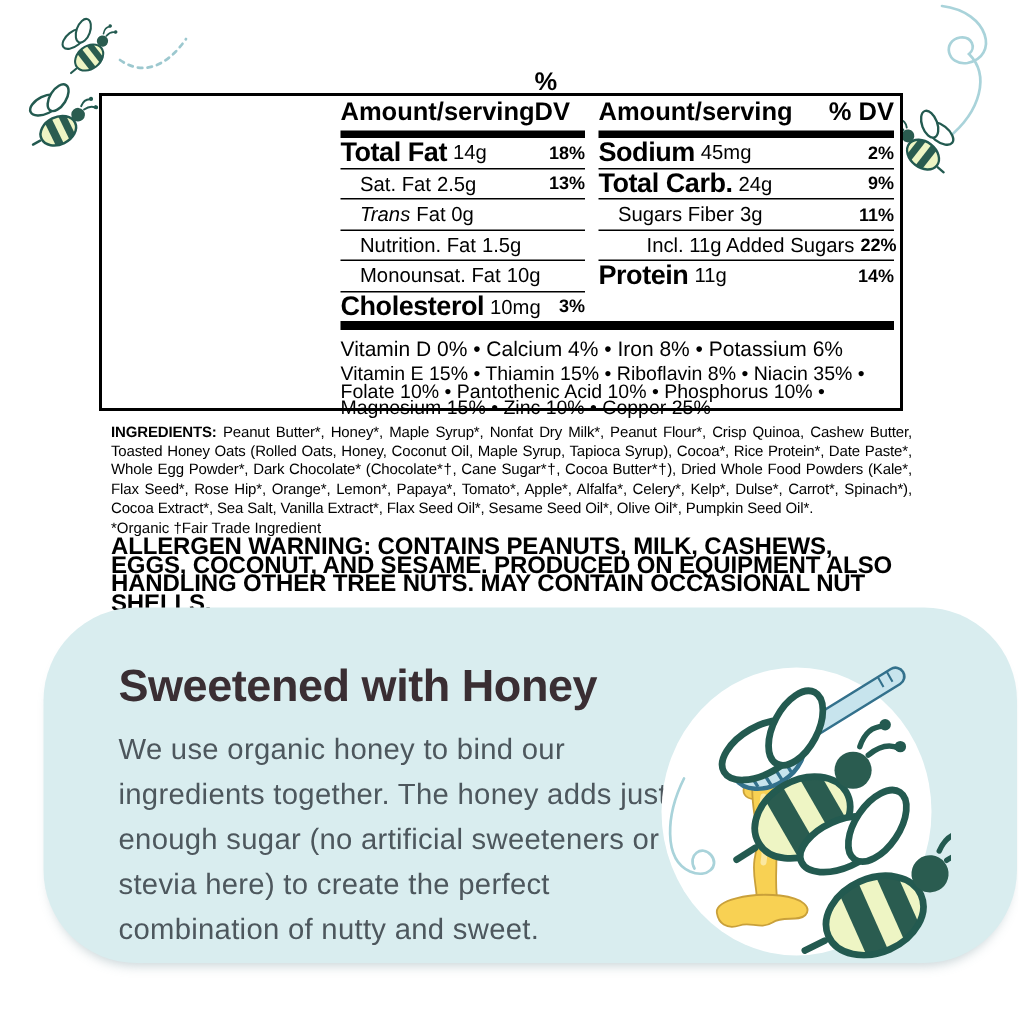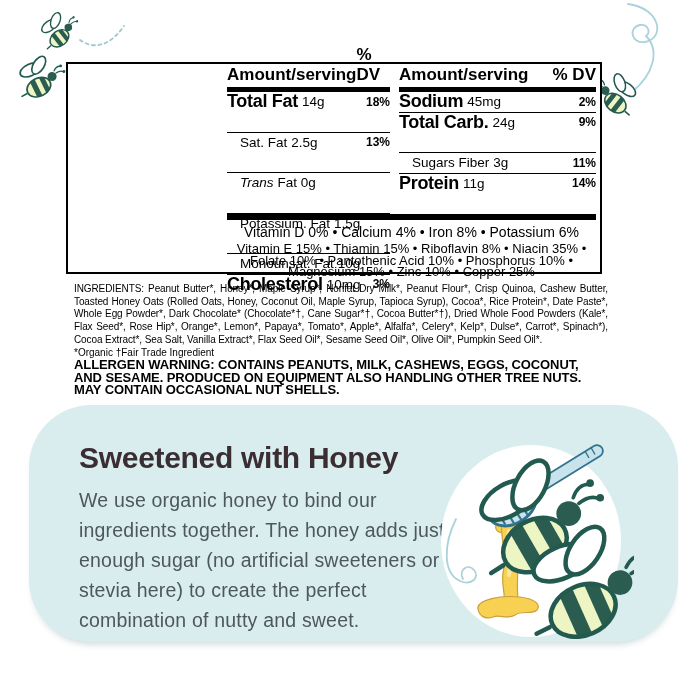--- a/index.html
+++ b/index.html
@@ -29,36 +29,36 @@
   .nf-col{position:absolute;top:5px;}
   .nf-col1{left:159px;width:163px;}
   .nf-col2{left:331px;width:197px;}
   .colhead{display:flex;justify-content:space-between;font-weight:bold;font-size:17px;height:16px;align-items:flex-end;}
   .colbar{height:5px;background:#000;margin-top:2px;}
   .nrow{display:flex;align-items:center;height:19.5px;font-size:13.5px;}
   .nrow + .nrow{border-top:1px solid #000;}
   .nname{white-space:nowrap;}
   .r-bold .nname{font-weight:bold;font-size:18px;letter-spacing:-0.3px;}
   .r-italic .nname{font-style:italic;}
-  .r-sub{padding-left:13px;margin-top:20px;}
+  .r-sub{padding-left:13px;}
   .r-sub2{padding-left:32px;}
   .nval{margin-left:4px;white-space:nowrap;}
   .ndv{margin-left:auto;font-weight:bold;font-size:12px;}
   .nf-fullbar{position:absolute;left:159px;top:150px;width:369px;height:6px;background:#000;}
-  .nf-vits{position:absolute;left:159px;top:160px;width:369px;text-align:center;}
+  .nf-vits{position:absolute;left:159px;top:160px;width:369px;}
   .vits1{font-size:14px;line-height:16px;margin-bottom:3px;}
   .vits2{font-size:13px;line-height:11.6px;}
 
   
   .ingredients{position:absolute;left:74px;top:283px;width:534px;margin:0;
                font-size:10px;line-height:12.7px;text-align:justify;letter-spacing:-0.1px;}
-  .ingredients b{font-weight:normal;}
+  .ingredients b{font-weight:bold;}
   .footnote{position:absolute;left:74px;top:347px;margin:0;font-size:10px;line-height:12.7px;}
   .allergen{position:absolute;left:74px;top:359px;width:534px;margin:0;
-            font-size:13px;line-height:12.6px;font-weight:bold;letter-spacing:-0.1px;}
+            font-size:16px;line-height:12.6px;font-weight:bold;letter-spacing:-0.1px;}
 
   
   .honey-panel{position:absolute;left:29px;top:405px;width:649px;height:237px;
                background:var(--panel-background,#d9edef);border-radius:62px;
                box-shadow:0 6px 7px -4px rgba(140,165,170,0.45);}
   .honey-heading{position:absolute;left:50px;top:36px;margin:0;font-size:30px;
                  font-weight:bold;letter-spacing:-0.3px;color:var(--heading-text,#3a2e33);}
   .honey-body{position:absolute;left:50px;top:80px;width:384px;margin:0;
               font-size:19.5px;line-height:30px;color:var(--body-text,#4d575d);letter-spacing:0.2px;}
   .honey-illustration{position:absolute;left:403px;top:34px;width:202px;height:200px;}
@@ -127,21 +127,21 @@
         <span class="nname">Sat. Fat</span>
         <span class="nval">2.5g</span>
         <span class="ndv">13%</span>
       </div>
       <div class="nrow r-sub r-italic">
         <span class="nname">Trans</span>
         <span class="nval">Fat 0g</span>
         <span class="ndv"></span>
       </div>
       <div class="nrow r-sub">
-        <span class="nname">Potassium. Fat</span>
+        <span class="nname">Nutrition. Fat</span>
         <span class="nval">1.5g</span>
         <span class="ndv"></span>
       </div>
       <div class="nrow r-sub">
         <span class="nname">Monounsat. Fat</span>
         <span class="nval">10g</span>
         <span class="ndv"></span>
       </div>
       <div class="nrow r-bold">
         <span class="nname">Cholesterol</span>
@@ -163,20 +163,25 @@
       </div>
       <div class="nrow r-bold">
         <span class="nname">Total Carb.</span>
         <span class="nval">24g</span>
         <span class="ndv">9%</span>
       </div>
       <div class="nrow r-sub">
         <span class="nname">Sugars Fiber</span>
         <span class="nval">3g</span>
         <span class="ndv">11%</span>
+      </div>
+      <div class="nrow r-sub2">
+        <span class="nname">Incl. 11g Added Sugars</span>
+        <span class="nval"></span>
+        <span class="ndv">22%</span>
       </div>
       <div class="nrow r-bold">
         <span class="nname">Protein</span>
         <span class="nval">11g</span>
         <span class="ndv">14%</span>
       </div>
     </div>
 
     <div class="nf-fullbar"></div>
     <div class="nf-vits">

